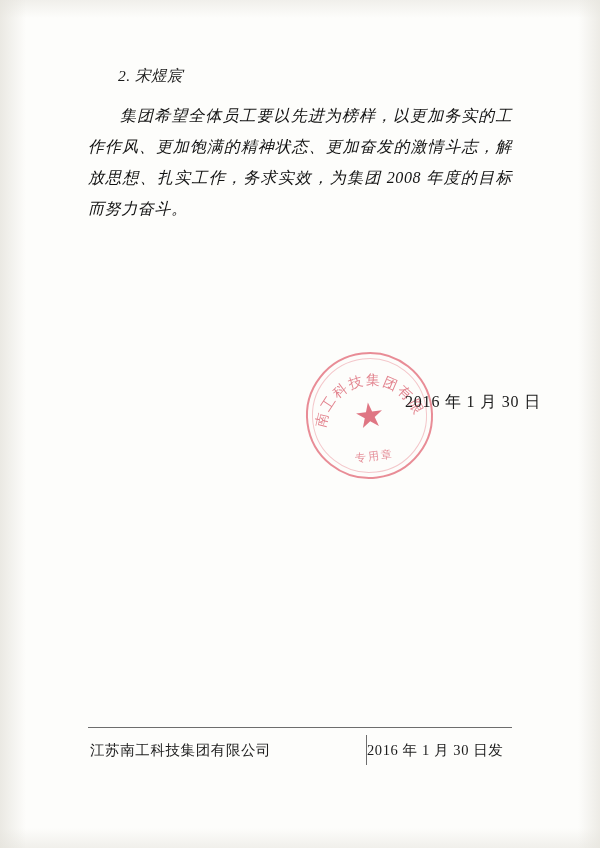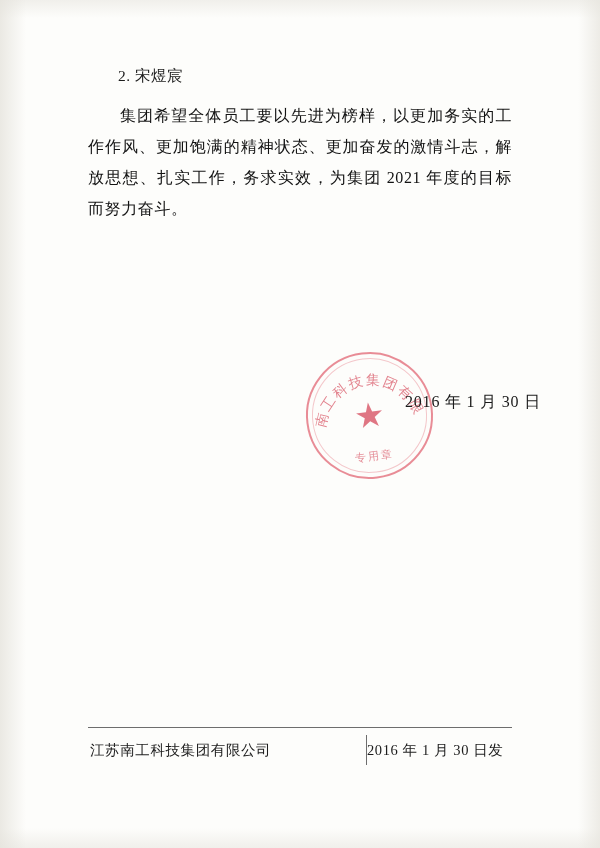--- a/index.html
+++ b/index.html
@@ -29,20 +29,21 @@
       linear-gradient(to left, rgba(230,228,221,0.7) 0px, rgba(255,255,255,0) 22px),
       linear-gradient(to bottom, rgba(232,230,224,0.6) 0px, rgba(255,255,255,0) 18px),
       linear-gradient(to top, rgba(232,230,224,0.6) 0px, rgba(255,255,255,0) 20px);
     pointer-events: none;
   }
   .content {
     position: absolute;
     left: 88px;
     top: 0;
     width: 424px;
+    font-style: italic;
   }
   .list-item {
     font-size: 15.5px;
     color: #1b1b1b;
     letter-spacing: 0.5px;
     margin-top: 66px;
     margin-left: 30px;
   }
   .body-par {
     margin-top: 13px;
@@ -159,21 +160,21 @@
   }
 </style>
 </head>
 <body>
 
 <div class="page">
   <div class="paper-tint"></div>
 
   <div class="content">
     <div class="list-item">2. 宋煜宸</div>
-    <div class="body-par">集团希望全体员工要以先进为榜样，以更加务实的工作作风、更加饱满的精神状态、更加奋发的激情斗志，解放思想、扎实工作，务求实效，为集团 2021 年度的目标而努力奋斗。</div>
+    <div class="body-par">集团希望全体员工要以先进为榜样，以更加务实的工作作风、更加饱满的精神状态、更加奋发的激情斗志，解放思想、扎实工作，务求实效，为集团 2008 年度的目标而努力奋斗。</div>
   </div>
 
   <div class="seal">
     <div class="seal-inner"></div>
     <svg class="seal-arc" viewBox="0 0 123 123">
       <defs>
         <path id="sealArcPath" d="M 16,70 A 46,46 0 0 1 107,70"></path>
       </defs>
       <text>
         <textPath href="#sealArcPath" startOffset="50%" text-anchor="middle">江苏南工科技集团有限公司</textPath>

